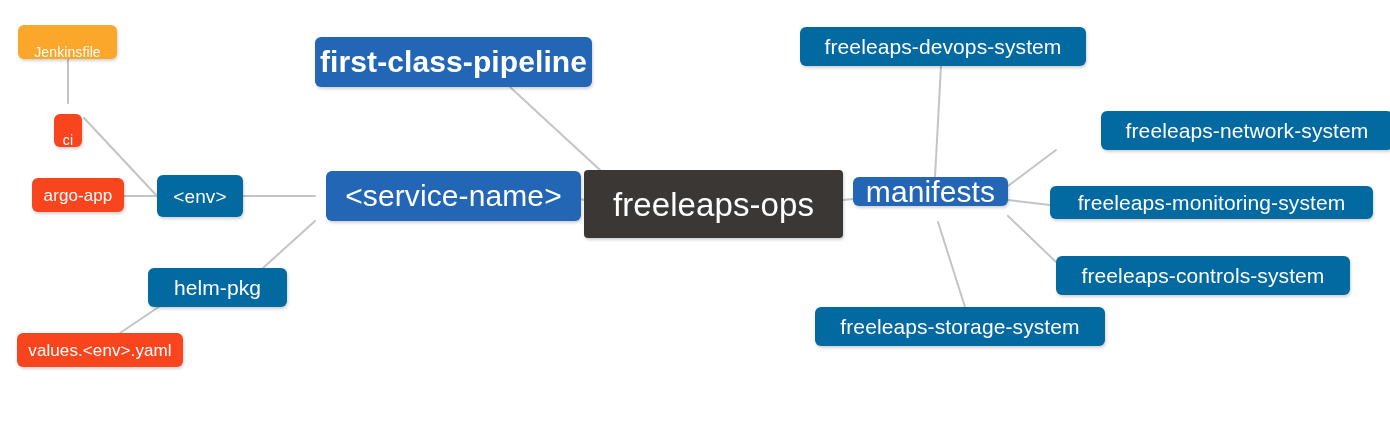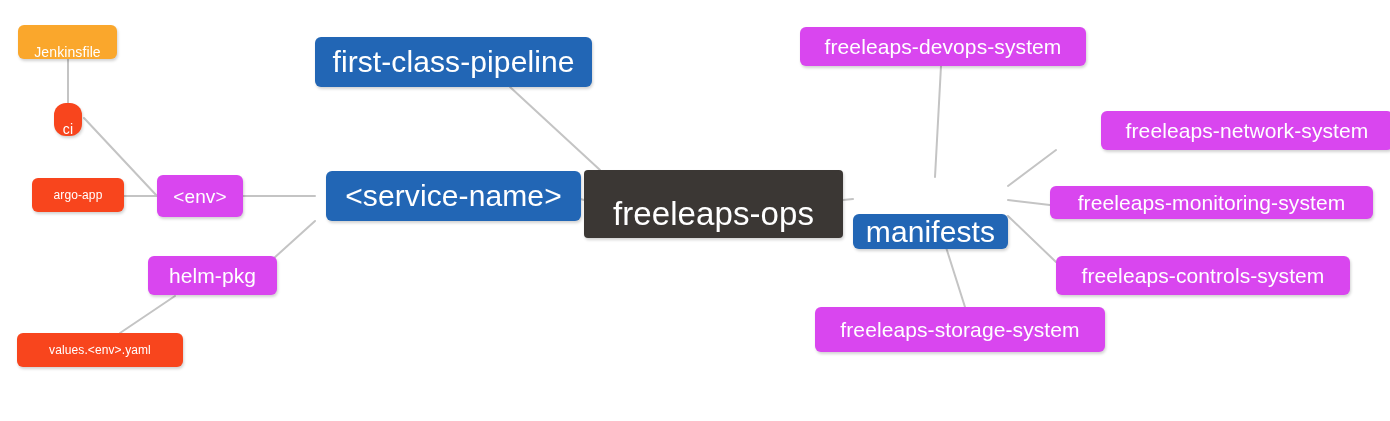--- a/index.html
+++ b/index.html
@@ -39,32 +39,31 @@
     border-radius: 6px;
     box-shadow: 1px 2px 3px rgba(0,0,0,0.18);
     padding: 0 14px;
     line-height: 1;
     letter-spacing: 0.1px;
   }
   .node.root {
     background: #3b3734;
     border-radius: 4px;
     font-size: 33px;
-    padding: 8px 22px;
-    align-items: flex-end;
+    padding: 16px 22px;
   }
   .node.blue   { background: #2266b5; }
-  .node.green  { background: #d946ef; border-radius: 6px; }
+  .node.green  { background: #0369a1; border-radius: 6px; }
   .node.orange { background: #faa72c; }
   .node.red    { background: #f8451d; }
 
   .size-xl { font-size: 30px; }
   .size-lg { font-size: 19px; }
   .size-md { font-size: 21px; }
-  .size-sm { font-size: 12px; }
+  .size-sm { font-size: 17px; }
   .size-xs { font-size: 14px; align-items: flex-end; }
 </style>
 </head>
 <body>
 
 <div id="mindmap">
   <svg id="edge-layer" viewBox="0 0 1390 421" width="1390" height="421">
       <path d="M 68,59 L 68,103" stroke="#c4c4c4" stroke-width="2" fill="none" stroke-linecap="round"></path>
       <path d="M 84,118 L 157,196" stroke="#c4c4c4" stroke-width="2" fill="none" stroke-linecap="round"></path>
       <path d="M 124,196 L 157,196" stroke="#c4c4c4" stroke-width="2" fill="none" stroke-linecap="round"></path>
@@ -77,56 +76,56 @@
       <path d="M 935,177 L 941,66" stroke="#c4c4c4" stroke-width="2" fill="none" stroke-linecap="round"></path>
       <path d="M 1008,186 L 1056,150" stroke="#c4c4c4" stroke-width="2" fill="none" stroke-linecap="round"></path>
       <path d="M 1008,200 L 1050,205" stroke="#c4c4c4" stroke-width="2" fill="none" stroke-linecap="round"></path>
       <path d="M 1008,216 L 1056,262" stroke="#c4c4c4" stroke-width="2" fill="none" stroke-linecap="round"></path>
       <path d="M 938,222 L 965,307" stroke="#c4c4c4" stroke-width="2" fill="none" stroke-linecap="round"></path>
     </svg>
   <div id="node-layer">
       <div class="node orange size-xs" style="left: 18px; top: 25px; width: 99px; height: 34px;">
         <span>Jenkinsfile</span>
       </div>
-      <div class="node red size-xs" style="left: 54px; top: 103px; width: 14px; height: 33px; border-radius: 12px;">
+      <div class="node red size-xs" style="left: 54px; top: 114px; width: 14px; height: 33px;">
         <span>ci</span>
       </div>
       <div class="node red size-sm" style="left: 32px; top: 178px; width: 92px; height: 34px;">
         <span>argo-app</span>
       </div>
       <div class="node green size-lg" style="left: 157px; top: 175px; width: 86px; height: 42px;">
         <span>&lt;env&gt;</span>
       </div>
-      <div class="node green size-md" style="left: 148px; top: 256px; width: 129px; height: 39px;">
+      <div class="node green size-md" style="left: 148px; top: 268px; width: 139px; height: 39px;">
         <span>helm-pkg</span>
       </div>
       <div class="node red size-sm" style="left: 17px; top: 333px; width: 166px; height: 34px;">
         <span>values.&lt;env&gt;.yaml</span>
       </div>
-      <div class="node blue size-xl" style="left: 315px; top: 37px; width: 277px; height: 50px;">
+      <div class="node blue size-xl" style="left: 315px; top: 37px; width: 277px; height: 50px; font-weight: bold;">
         <span>first-class-pipeline</span>
       </div>
       <div class="node blue size-xl" style="left: 326px; top: 171px; width: 255px; height: 50px;">
         <span>&lt;service-name&gt;</span>
       </div>
       <div class="node root" style="left: 584px; top: 170px; width: 259px; height: 68px;">
         <span>freeleaps-ops</span>
       </div>
-      <div class="node blue size-xl" style="left: 853px; top: 177px; width: 155px; height: 35px; margin-top: 37px;">
+      <div class="node blue size-xl" style="left: 853px; top: 177px; width: 155px; height: 29px;">
         <span>manifests</span>
       </div>
       <div class="node green size-md" style="left: 800px; top: 27px; width: 286px; height: 39px;">
         <span>freeleaps-devops-system</span>
       </div>
       <div class="node green size-md" style="left: 1056px; top: 111px; width: 292px; height: 39px; margin-left: 45px;">
         <span>freeleaps-network-system</span>
       </div>
       <div class="node green size-md" style="left: 1050px; top: 186px; width: 323px; height: 33px;">
         <span>freeleaps-monitoring-system</span>
       </div>
       <div class="node green size-md" style="left: 1056px; top: 256px; width: 294px; height: 39px;">
         <span>freeleaps-controls-system</span>
       </div>
-      <div class="node green size-md" style="left: 815px; top: 307px; width: 290px; height: 45px;">
+      <div class="node green size-md" style="left: 815px; top: 307px; width: 290px; height: 39px;">
         <span>freeleaps-storage-system</span>
       </div>
     </div>
 </div>
 
 </body></html>

